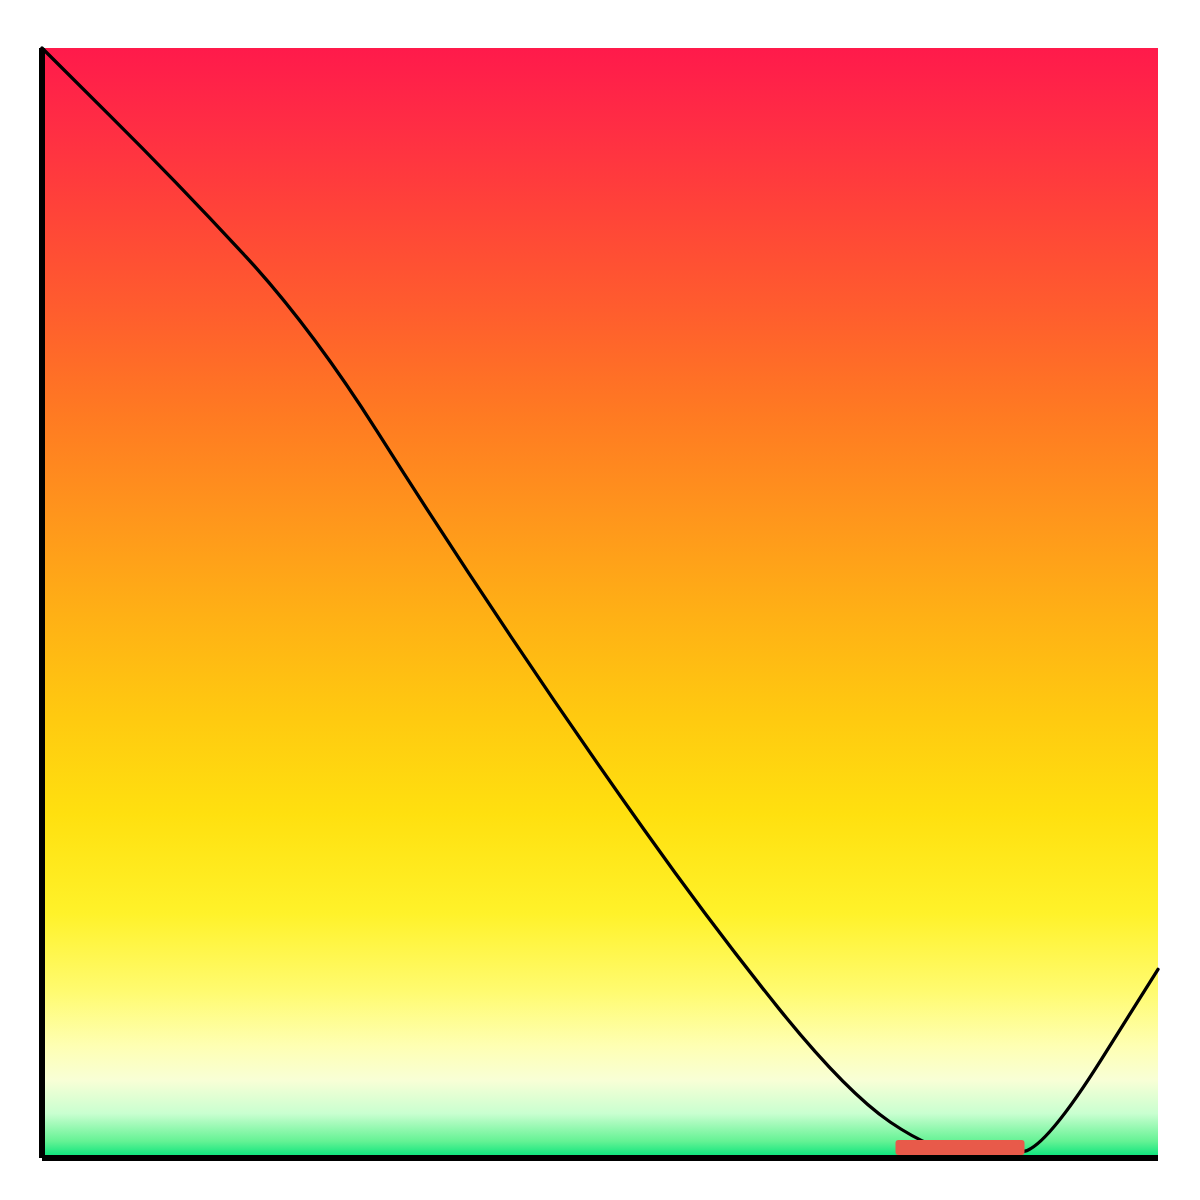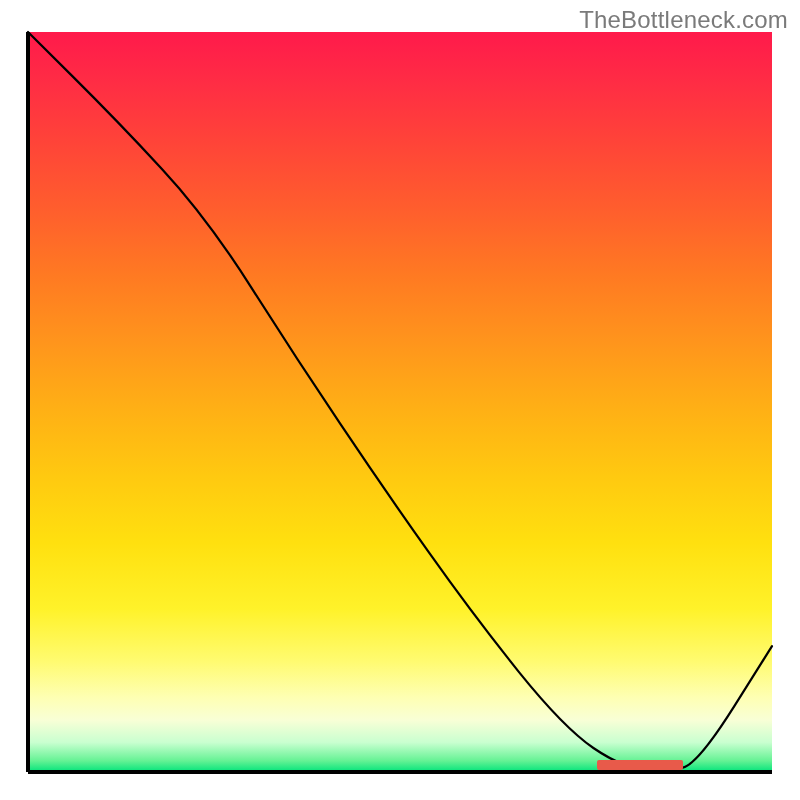--- a/index.html
+++ b/index.html
@@ -77,21 +77,20 @@
     background: #e85a4a;
     border-radius: 2px;
     z-index: 40;
   }
 </style>
 </head>
 <body>
 
 <div class="container">
 
-  <div class="watermark">TheBottleneck.com</div>
 
   <div class="plot-area">
     <div class="gradient"></div>
 
     <svg class="curve-svg" preserveAspectRatio="none">
       <path fill="none" stroke="#000000" stroke-width="2.2" stroke-linejoin="round" stroke-linecap="round" d="M 0.0 0.0 Q 0.0 0.0 44.6 44.4 Q 89.3 88.8 133.9 136.9 Q 178.6 185.0 223.2 255.3 Q 267.8 325.6 312.5 392.2 Q 357.1 458.8 401.8 521.7 Q 446.4 584.6 491.0 640.1 Q 535.7 695.6 565.4 716.0 Q 595.2 736.3 617.5 737.4 Q 639.8 738.5 654.7 735.6 Q 669.6 732.6 706.8 673.4 T 744.0 614.2" id="curve-path"></path>
     </svg>
 
     <div class="bottom-marker" id="min-marker" style="left: 569.16px; width: 85.56px; top: 728px;"></div>
 

